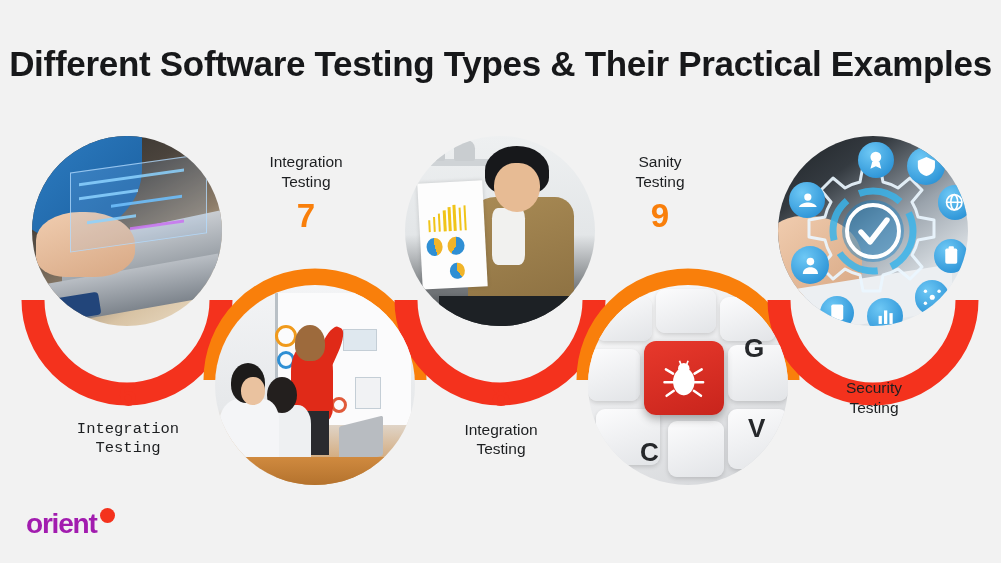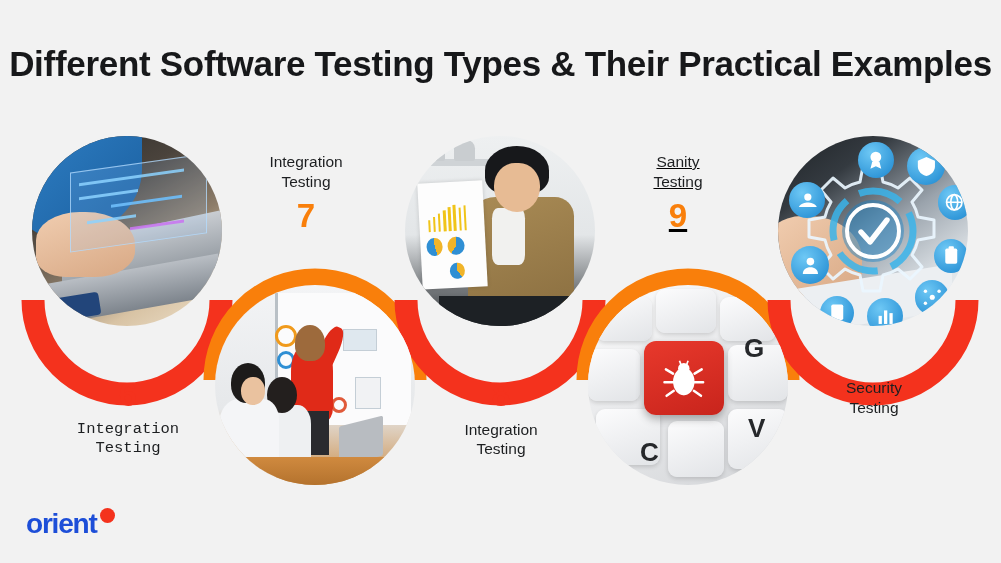--- a/index.html
+++ b/index.html
@@ -41,21 +41,21 @@
     font-size:33px; font-weight:bold; line-height:1.05;
   }
   .num.red { color:#f4321d; }
   .num.orange { color:#f97f0b; }
   .cap {
     font-size:15.5px; color:#1d1f21; line-height:1.27; font-weight:400;
   }
 
   
   .logo { position:absolute; left:26px; top:510px; display:flex; align-items:flex-start; }
-  .logo-word { font-size:28px; font-weight:bold; color:#1d4ed8; letter-spacing:-1.2px; line-height:1; }
+  .logo-word { font-size:28px; font-weight:bold; color:#a21caf; letter-spacing:-1.2px; line-height:1; }
   .logo-dot { width:15px; height:15px; border-radius:50%; background:#f4321d; margin-left:3px; margin-top:-2px; }
 
   
 
   
   .art-laptop { background:linear-gradient(150deg,#2b2a28 0%,#4a433c 32%,#8d7d6a 58%,#d8c3a4 78%,#efe2cd 100%); }
   .art-laptop .sleeve { position:absolute; left:-4%; top:-6%; width:62%; height:58%; background:linear-gradient(135deg,#2f7fc4,#1a5e9e); border-radius:0 0 60% 20%; }
   .art-laptop .hand { position:absolute; left:2%; top:40%; width:52%; height:34%; background:linear-gradient(160deg,#f0cdb0,#d8a884); border-radius:44% 50% 40% 30%; }
   .art-laptop .lid { position:absolute; left:16%; top:48%; width:84%; height:30%; background:linear-gradient(180deg,#c9cdd2,#8d949b); transform:skewY(-12deg); }
   .art-laptop .base { position:absolute; left:6%; top:70%; width:92%; height:22%; background:linear-gradient(180deg,#b9bec4,#7d848c); transform:skewY(-10deg); }
@@ -213,21 +213,21 @@
   </div>
 
   <div class="label-block" style="left:411px;top:378px;width:180px;">
     <div class="num red">8</div>
     <div class="cap" style="margin-top:7px;">
       <span>Integration</span><br>
       <span>Testing</span>
     </div>
   </div>
 
-  <div class="label-block" style="left:588px;top:152px;width:180px;text-decoration:underline;">
+  <div class="label-block" style="left:570px;top:152px;width:180px;">
     <div class="cap">
       <span>Sanity</span><br>
       <span>Testing</span>
     </div>
     <div class="num orange" style="margin-top:8px;">9</div>
   </div>
 
   <div class="circle art-bug" style="left:588px;top:285px;width:200px;height:200px;">
     <div class="ph">
       <div class="key" style="left:4%;top:6%;width:28%;height:22%;"></div>

